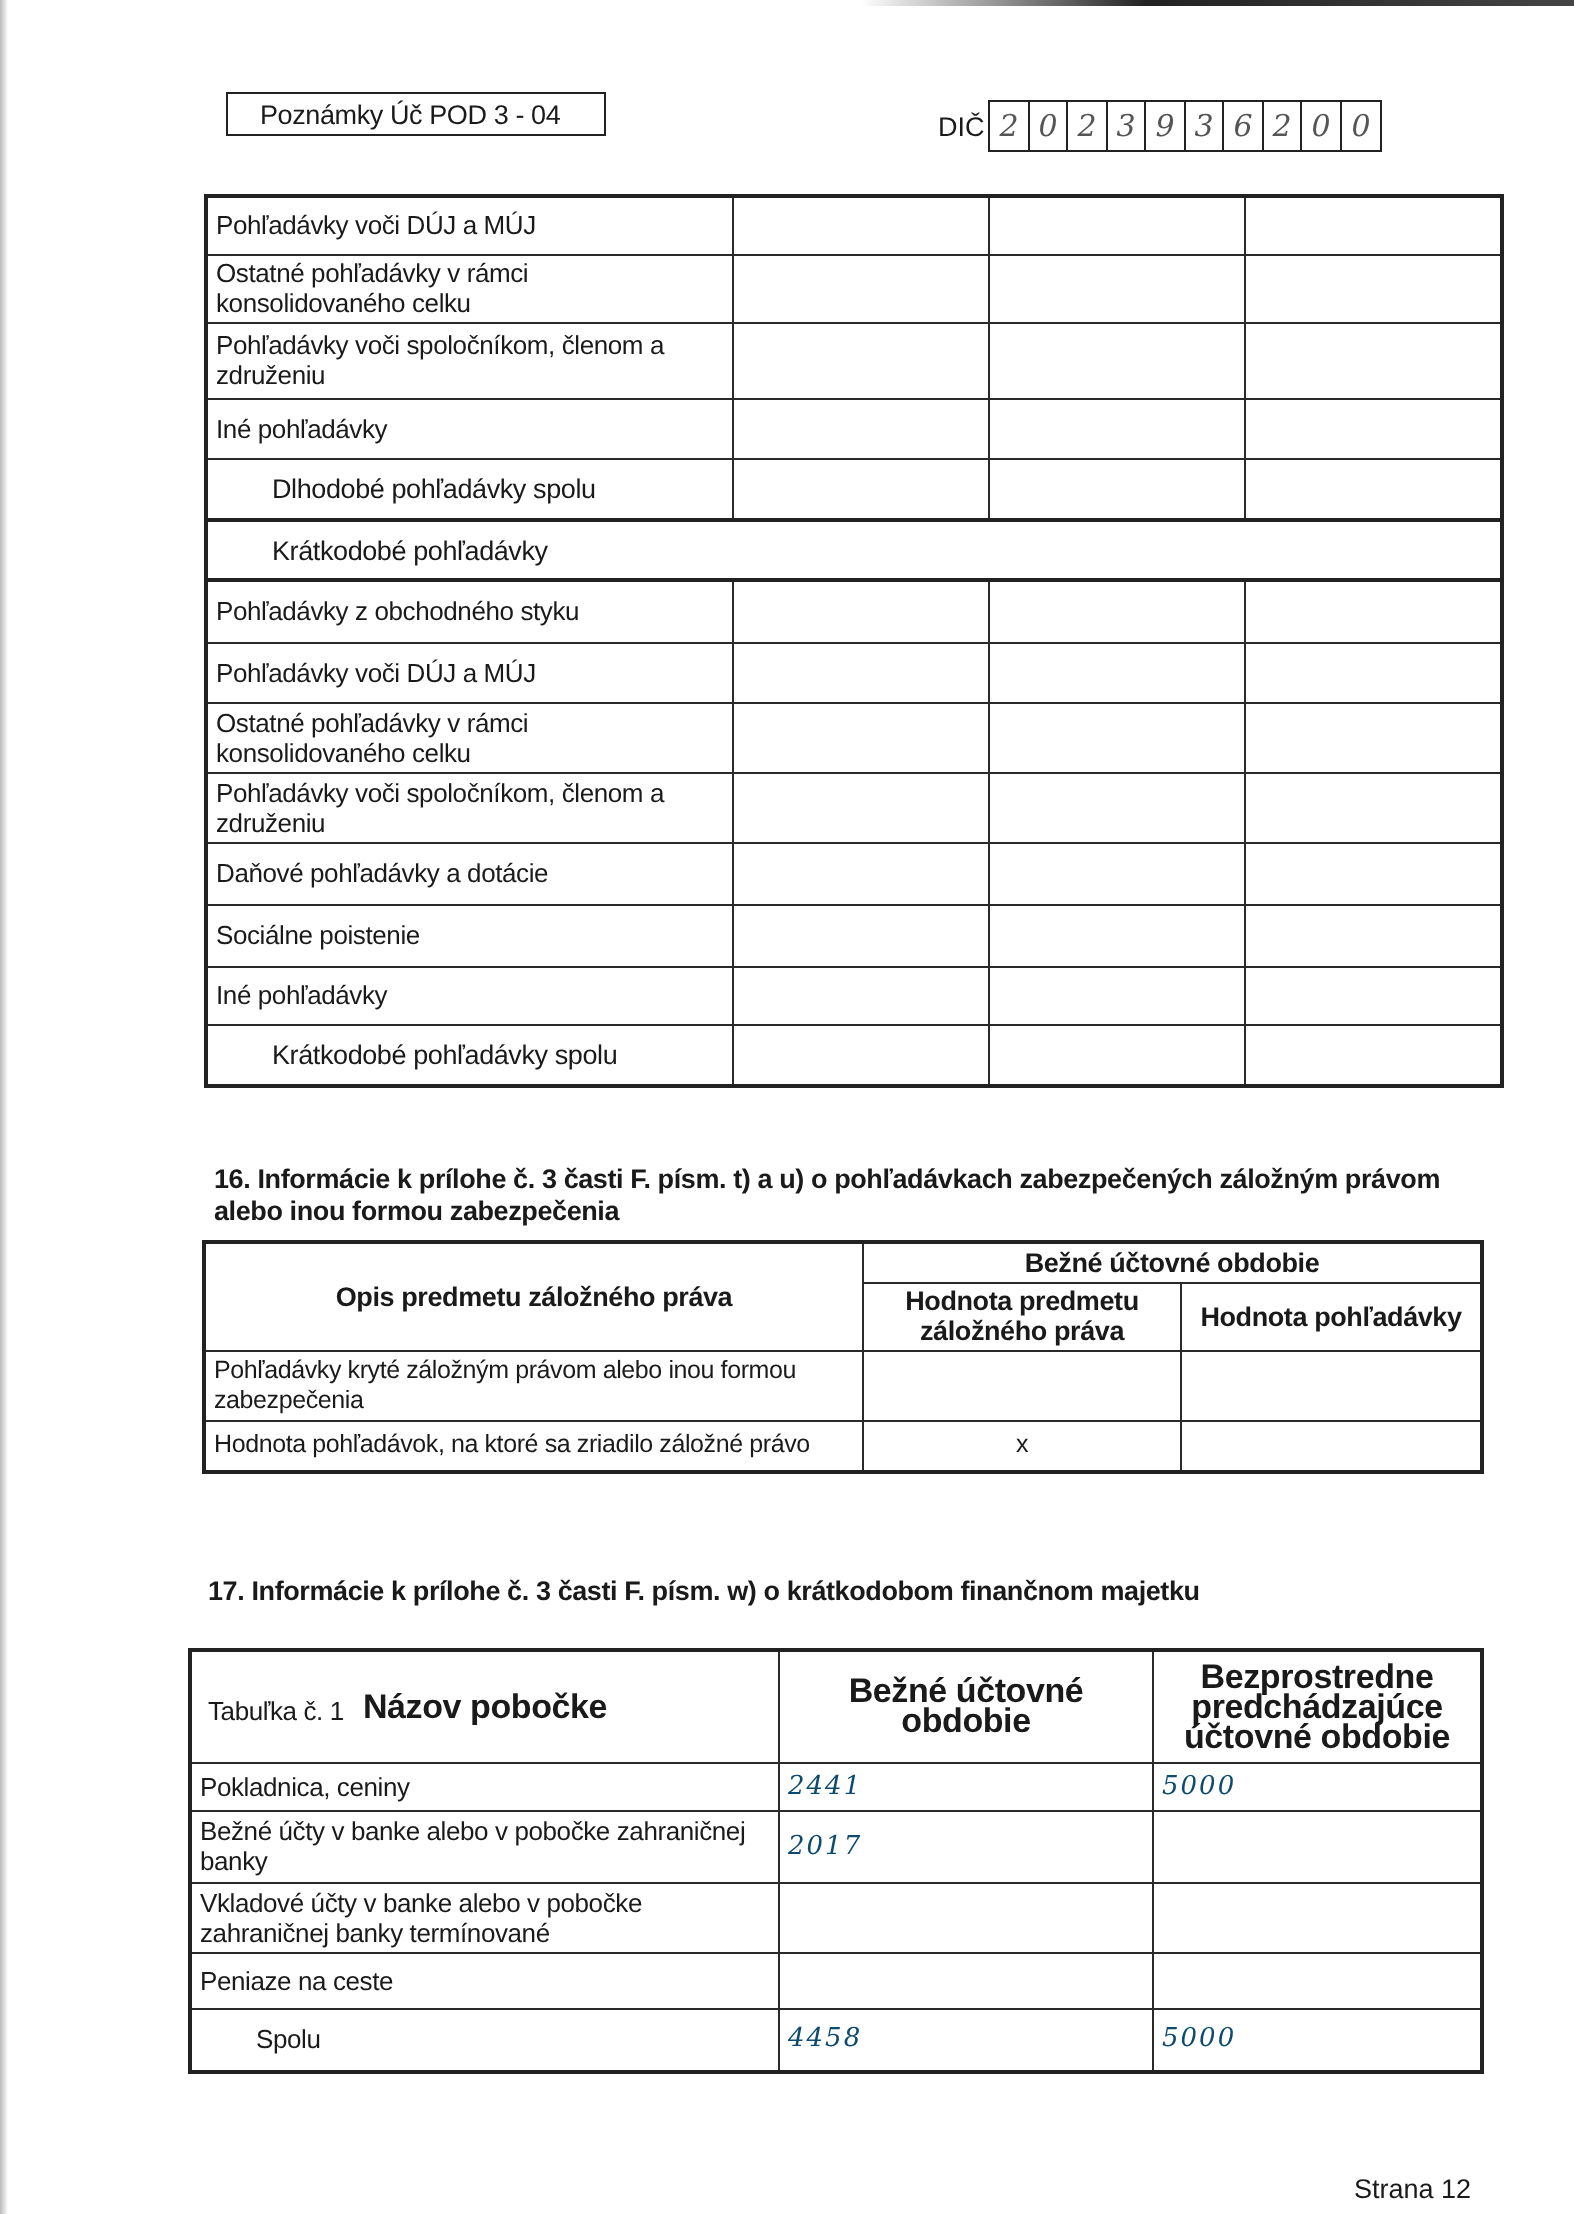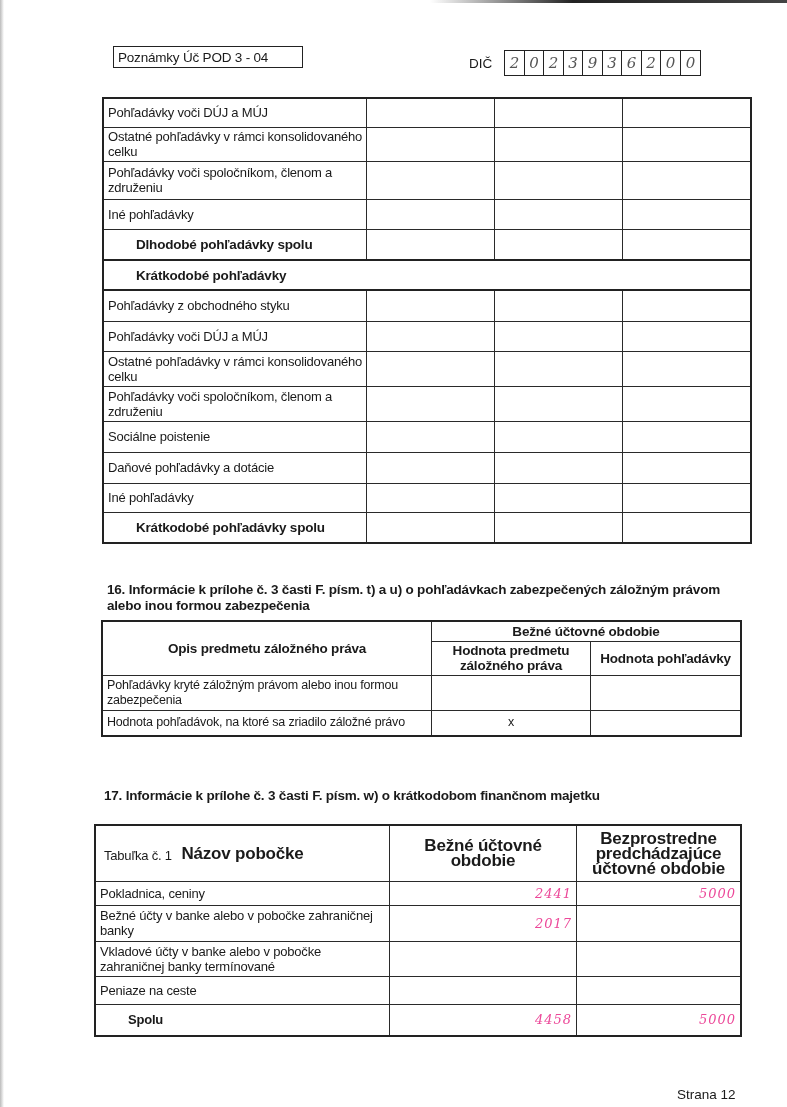--- a/index.html
+++ b/index.html
@@ -11,57 +11,57 @@
   .scan-top {
     position:absolute; top:0; left:430px; width:357px; height:3px;
     background:linear-gradient(to right, rgba(0,0,0,0), #222 40%, #444);
   }
   .scan-left {
     position:absolute; top:0; left:0; width:4px; height:1107px;
     background:linear-gradient(to right, #bbb, rgba(255,255,255,0));
   }
   .header-box {
     position:absolute; left:113px; top:46px; width:190px; height:22px;
-    border:1.5px solid #222; font-size:13.5px; line-height:22px; padding-left:4px;
+    border:1.5px solid #222; font-size:13.5px; line-height:22px; padding-left:16px;
     box-sizing:border-box; letter-spacing:-0.2px;
   }
   .dic {
     position:absolute; left:469px; top:50px; display:flex; align-items:center;
   }
-  .dic-label { font-size:13.5px; margin-right:12px; }
+  .dic-label { font-size:13.5px; margin-right:2px; }
   .dic-cells { display:flex; border:1px solid #222; }
   .dic-cell {
     width:19.5px; height:24px; border-right:1px solid #222; box-sizing:border-box;
     font-family:"DejaVu Serif", serif; font-size:15px; color:#555; font-style:italic;
     text-align:center; line-height:24px; font-weight:300;
   }
   .dic-cell:last-child { border-right:none; }
 
   table { border-collapse:collapse; position:absolute; }
   td, th { border:1px solid #2a2a2a; padding:0 4px; font-size:13px; vertical-align:middle; line-height:15px; letter-spacing:-0.2px; }
   .t1 { left:102px; top:97px; width:650px; border:2px solid #222; }
   .t1 td.lbl { width:238px; }
   .t1 td.c { width:128px; }
-  .bold { font-weight:bold; font-size:13.5px;padding-left:32px; }
+  .bold { font-weight:normal; font-size:13.5px;padding-left:32px; }
   .section-row td { height:28px; }
 
   .section-title {
     position:absolute; font-weight:bold; font-size:13.5px; line-height:16px; letter-spacing:-0.2px;
   }
   .t2 { left:101px; top:620px; width:641px; border:2px solid #222; }
   .t2 th { font-weight:bold; font-size:13.5px; text-align:center; }
   .t2 td { font-size:12.5px; }
 
   .sub-label { position:absolute; font-size:13px; letter-spacing:-0.2px; }
   .t3 { left:94px; top:824px; width:648px; border:2px solid #222; }
   .t3 th { font-weight:bold; font-size:17px; text-align:center; }
   .t3 td { font-size:13px;margin-left:31px; }
   .hand {
-    font-family:"DejaVu Serif", serif; font-style:italic; font-size:16px; color:#ec4899;
-    text-align:right; letter-spacing:1px;
+    font-family:"DejaVu Serif", serif; font-style:italic; font-size:16px; color:#0c4a6e;
+    text-align:left; letter-spacing:1px;
   }
   .page-num { position:absolute; left:677px; top:1087px; font-size:13.5px; }
 </style>
 </head>
 <body>
 
 <div class="scan-top"></div>
 <div class="scan-left"></div>
 
 <div class="header-box">Poznámky Úč POD 3 - 04</div>
@@ -135,27 +135,27 @@
     <td class="c"></td>
     <td class="c"></td>
   </tr>
   <tr style="height:35px">
     <td class="lbl">Pohľadávky voči spoločníkom, členom a združeniu</td>
     <td class="c"></td>
     <td class="c"></td>
     <td class="c"></td>
   </tr>
   <tr style="height:31px">
+    <td class="lbl">Daňové pohľadávky a dotácie</td>
+    <td class="c"></td>
+    <td class="c"></td>
+    <td class="c"></td>
+  </tr>
+  <tr style="height:31px">
     <td class="lbl">Sociálne poistenie</td>
-    <td class="c"></td>
-    <td class="c"></td>
-    <td class="c"></td>
-  </tr>
-  <tr style="height:31px">
-    <td class="lbl">Daňové pohľadávky a dotácie</td>
     <td class="c"></td>
     <td class="c"></td>
     <td class="c"></td>
   </tr>
   <tr style="height:29px">
     <td class="lbl">Iné pohľadávky</td>
     <td class="c"></td>
     <td class="c"></td>
     <td class="c"></td>
   </tr>

